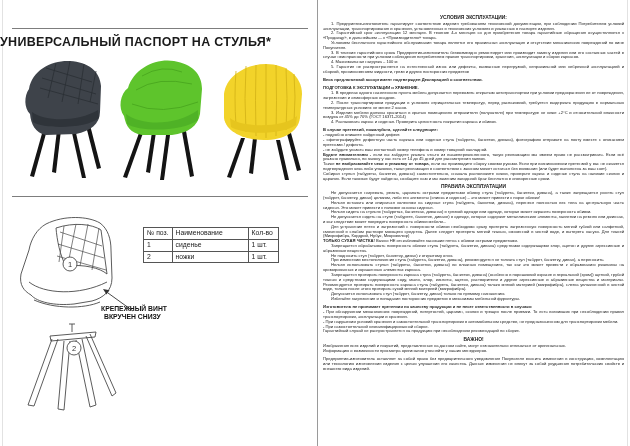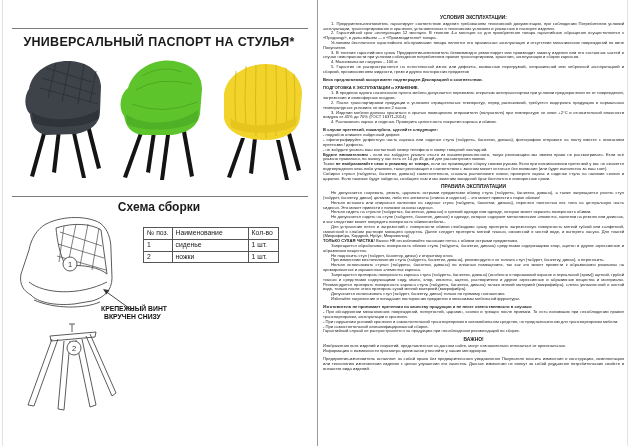--- a/index.html
+++ b/index.html
@@ -1,21 +1,21 @@
 <!DOCTYPE html>
 <html><head>
 <meta charset="utf-8">
 <style>
   html,body{margin:0;padding:0;background:#ffffff;}
   .page{position:relative;width:630px;height:446px;background:#ffffff;overflow:hidden;
         font-family:"Liberation Sans","DejaVu Sans",sans-serif;color:#1a1a1a;}
   .edge{position:absolute;top:0;width:1px;height:446px;background:#e2e2e2;}
   .divider{position:absolute;left:317px;top:0;width:1px;height:446px;background:#9a9a9a;}
   .rule{position:absolute;left:12px;width:296px;height:1px;background:#7d7d7d;}
-  .title{position:absolute;left:0;top:35px;width:318px;text-align:center;
+  .title{position:absolute;left:0;top:35px;width:318px;text-align:left;
          font-size:12.5px;font-weight:bold;letter-spacing:0.3px;}
   .assembly-heading{position:absolute;left:0;top:200px;width:318px;text-align:center;
          font-size:12px;font-weight:bold;}
   .chairs-svg{position:absolute;left:12px;top:56px;}
   .schematic-svg{position:absolute;left:4px;top:212px;}
   .parts-table{position:absolute;left:143px;top:227px;border-collapse:collapse;
          font-size:6.8px;line-height:1;color:#222;}
   .parts-table th,.parts-table td{border:1px solid #555;padding:2px 3px;font-weight:normal;
          text-align:left;white-space:nowrap;}
   .col-num{width:26px;} .col-name{width:76px;} .col-qty{width:30px;}
@@ -77,21 +77,20 @@
       <polygon points="75,78 79,77 89,114 85,115" fill="#141414"></polygon>
       <path d="M12,38 C14,20 34,8 54,8 C74,8 90,20 90,38 L88,62 C86,76 72,84 52,84 C32,84 14,76 12,62 Z" fill="#f2d32a"></path>
       <g stroke="#d2b115" stroke-width="0.8" fill="none">
         <path d="M24,15 Q22,40 24,70 M34,10 Q32,42 34,76 M44,9 Q43,44 44,80 M54,8 Q54,44 54,82 M64,9 Q65,44 64,80 M74,12 Q76,42 74,74 M82,18 Q84,40 82,66"></path>
       </g>
       <path d="M18,62 C30,72 72,72 85,60 L84,69 C70,79 32,79 19,71 Z" fill="#e6c51e"></path>
     </g>
   </svg>
 
   <div class="rule" style="top:196px"></div>
-  <div class="assembly-heading">Схема сборки</div>
 
   <svg class="schematic-svg" width="160" height="210" viewBox="0 0 160 210">
     <g stroke="#4a4a4a" stroke-width="0.9" fill="none">
       <path d="M42,12 C60,3 84,4 96,11 C104,17 107,27 107,38 L108,66 C108,79 99,86 88,89 L70,92 C50,94 33,90 27,83 C20,79 15,73 17,62 L25,38 C27,27 33,17 42,12 Z"></path>
       <path d="M52,16 C70,10 88,12 97,18 L103,62 C96,56 80,52 62,54 C56,44 53,28 52,16 Z"></path>
       <g stroke-width="0.7">
         <path d="M56,20 L98,34 M54,32 L100,46 M53,44 L102,58"></path>
         <path d="M60,14 L55,50 M72,12 L64,52 M84,12 L76,54 M95,16 L88,58"></path>
       </g>
       <path d="M25,70 C40,82 75,84 103,70"></path>

